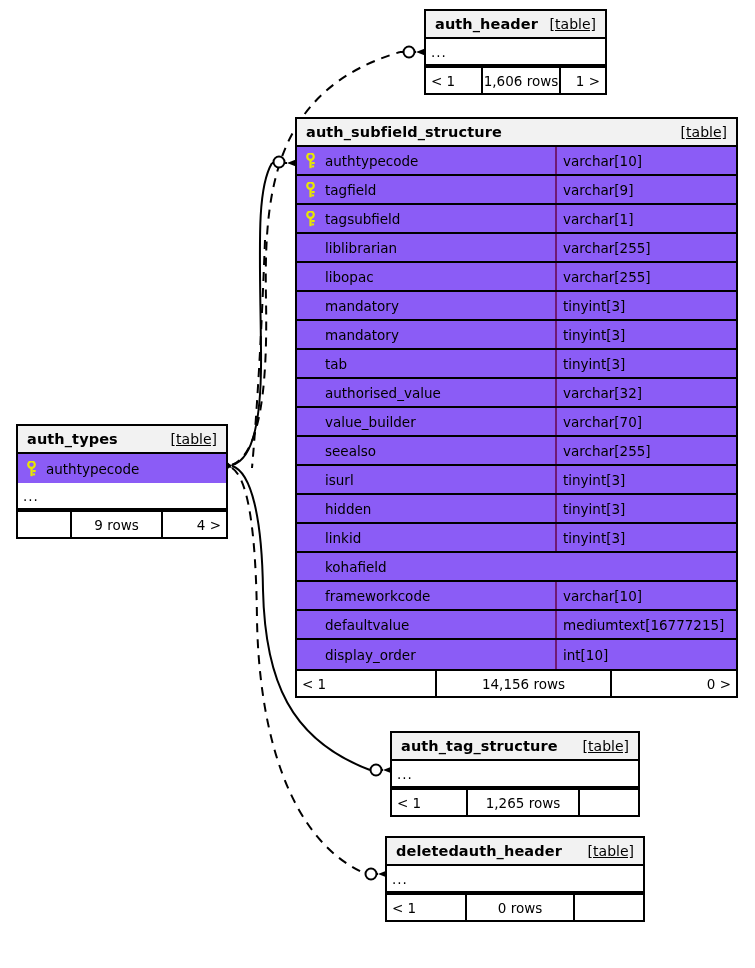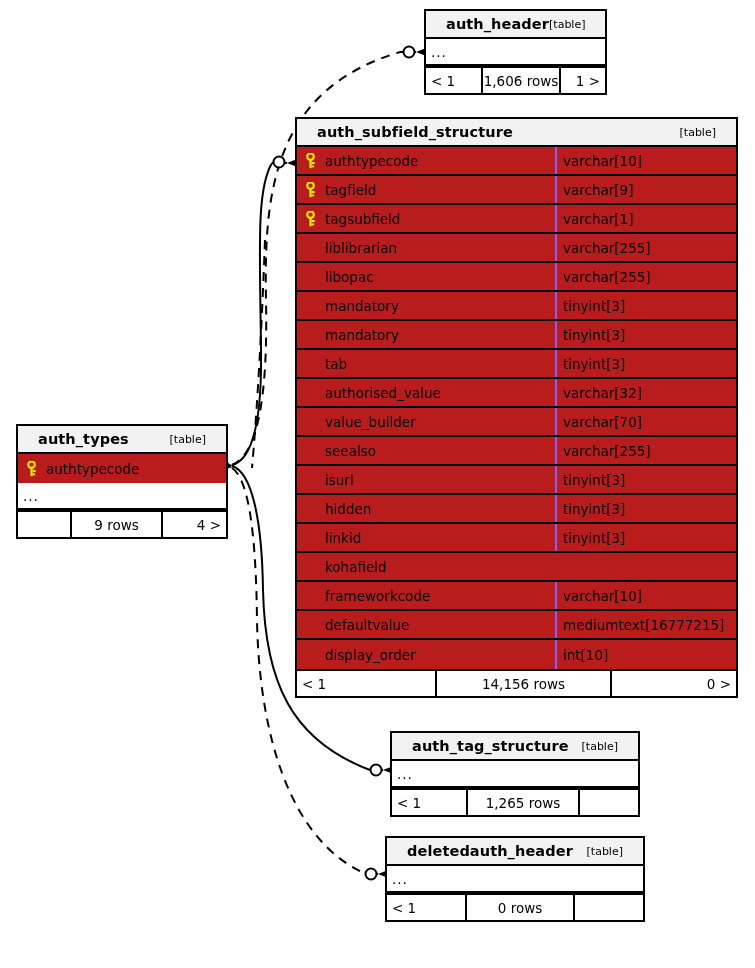--- a/index.html
+++ b/index.html
@@ -31,58 +31,59 @@
     z-index: 5;
   }
 
   .tbl-title {
     display: flex;
     align-items: center;
     justify-content: space-between;
     background: #f2f2f2;
     border-bottom: 2px solid #000000;
     box-sizing: border-box;
-    padding: 0 20px;
+    padding: 0 9px;
     height: 28px;
   }
   .tbl-title .tname {
     font-weight: bold;
     font-size: 14.5px;
     letter-spacing: 0.1px;
     white-space: nowrap;
   }
   .tbl-title .ttype {
-    font-size: 11px;
-    white-space: nowrap;
+    font-size: 14px;
+    white-space: nowrap;
+    text-decoration: underline;
   }
 
   .tbl-row {
     display: flex;
     align-items: stretch;
     border-bottom: 2px solid #000000;
     box-sizing: border-box;
     height: 29px;
-    background: #b91c1c;
+    background: #8b5cf6;
   }
   .tbl-row:last-of-type { border-bottom: none; }
 
   .cell-name {
     display: flex;
     align-items: center;
     box-sizing: border-box;
     padding-left: 7px;
     font-size: 13.5px;
     white-space: nowrap;
     overflow: hidden;
   }
   .cell-type {
     display: flex;
     align-items: center;
     box-sizing: border-box;
-    border-left: 2px solid #8b5cf6;
+    border-left: 2px solid #701a75;
     padding-left: 6px;
     font-size: 13.5px;
     white-space: nowrap;
     overflow: hidden;
   }
 
   .ellipsis-row {
     display: flex;
     align-items: center;
     box-sizing: border-box;

